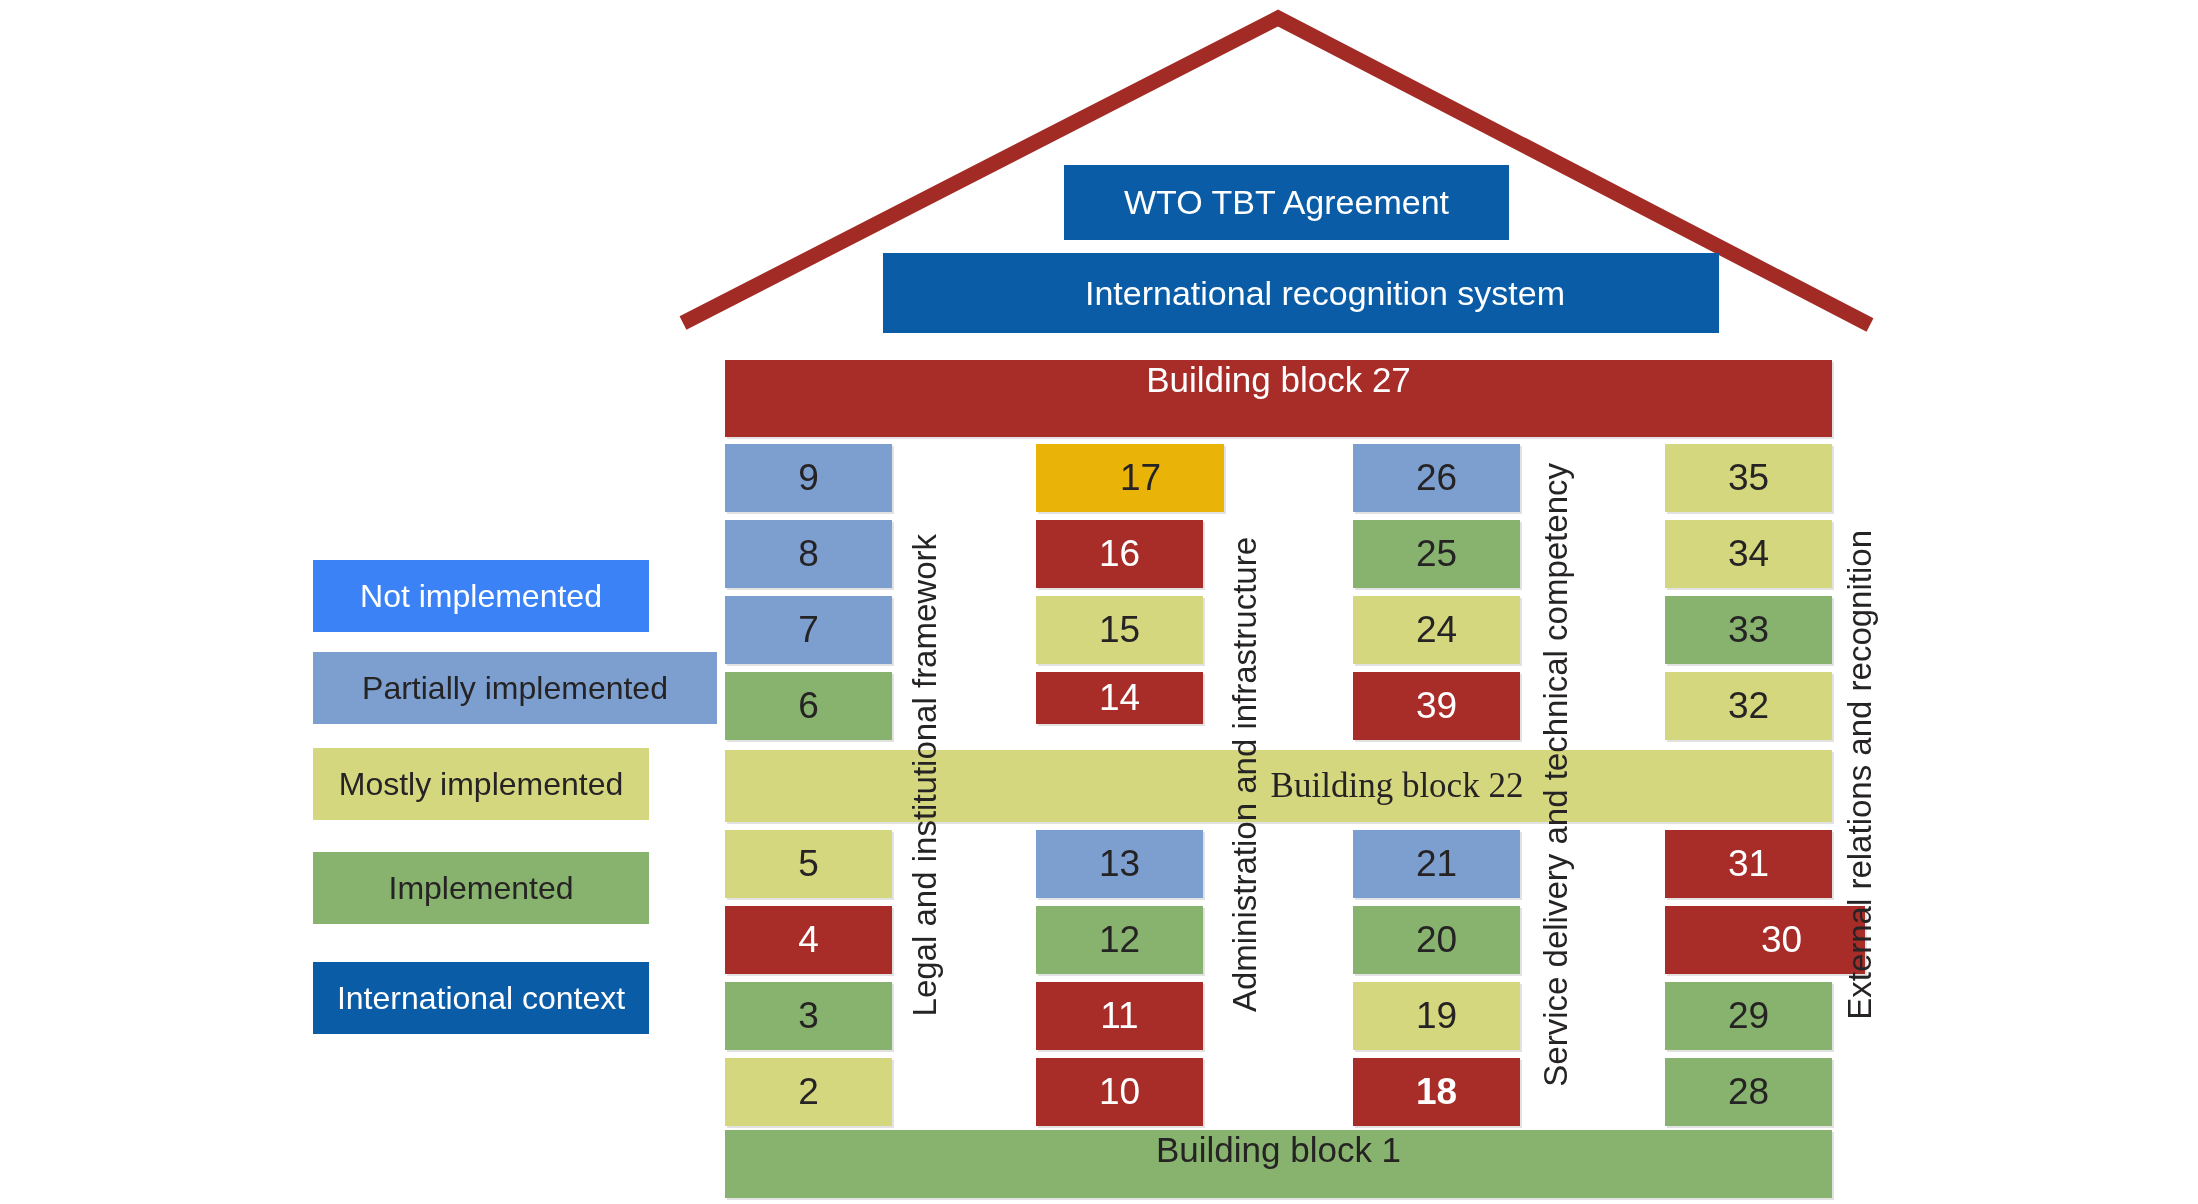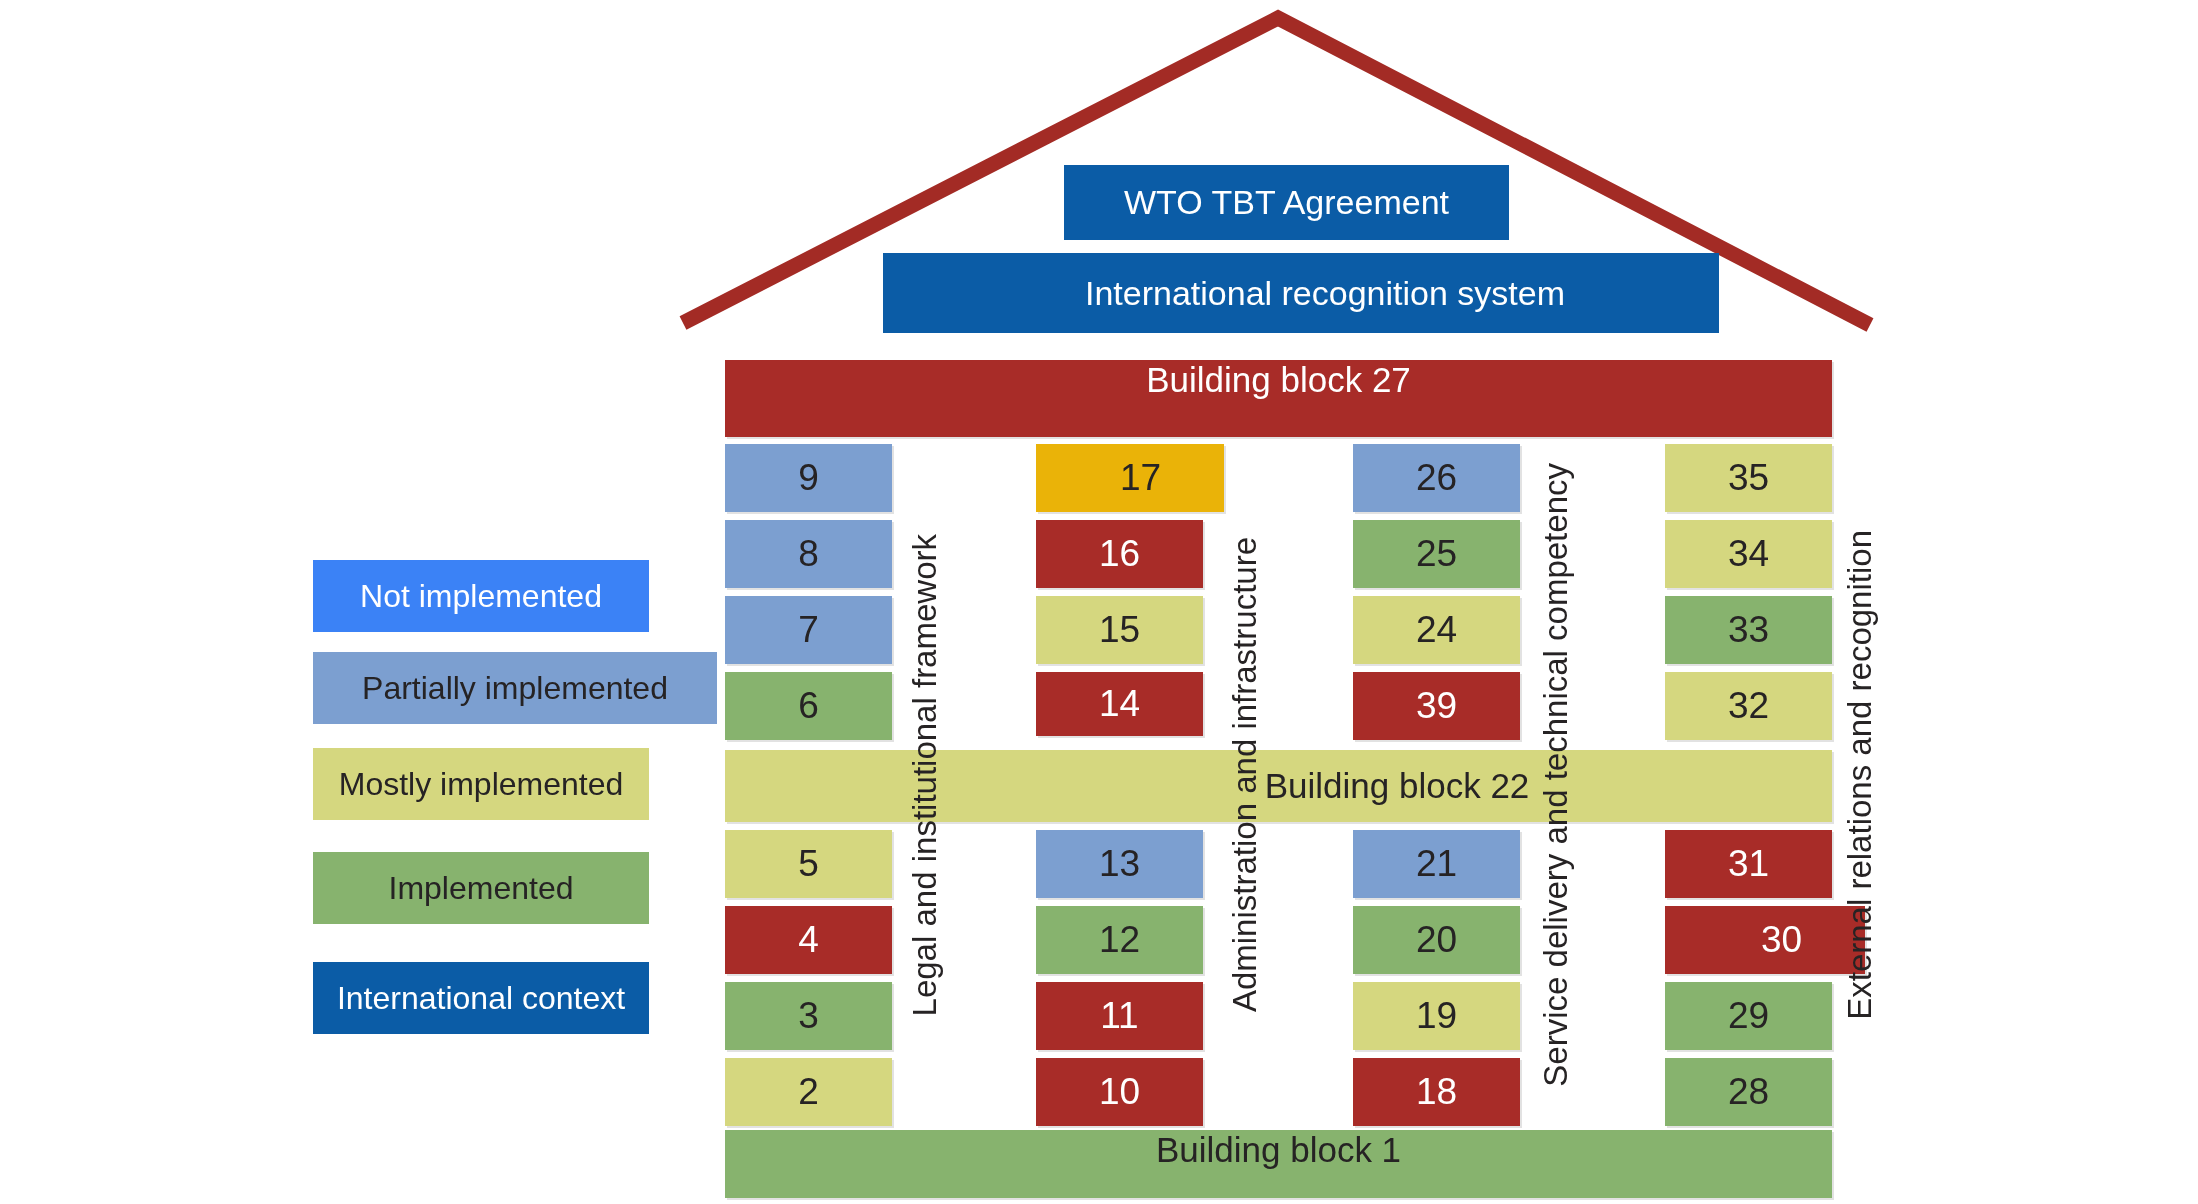--- a/index.html
+++ b/index.html
@@ -10,21 +10,21 @@
   .roof-svg{position:absolute;left:0;top:0;z-index:0;}
   .title-box{
     position:absolute;display:flex;align-items:center;justify-content:center;
     color:#ffffff;font-size:34px;z-index:2;white-space:nowrap;
   }
   .banner{
     position:absolute;display:flex;align-items:flex-start;justify-content:center;
     font-size:35px;z-index:2;white-space:nowrap;
     box-shadow:2px 2px 0 rgba(150,150,150,0.28);
   }
-  .band{position:absolute;z-index:1;box-shadow:2px 2px 0 rgba(150,150,150,0.28);}
+  .band{position:absolute;z-index:1;box-shadow:2px 2px 0 rgba(150,150,150,0.28);font-family:Liberation Serif, serif;}
   .band .band-label{
     position:absolute;left:672px;top:50%;transform:translate(-50%,-50%);
     font-size:35px;white-space:nowrap;z-index:2;
   }
   .block{
     position:absolute;display:flex;align-items:center;justify-content:center;
     font-size:37px;z-index:2;box-shadow:2px 2px 0 rgba(150,150,150,0.28);
   }
   .vlabel{position:absolute;display:flex;align-items:center;justify-content:center;z-index:3;}
   .vlabel span{
@@ -70,33 +70,33 @@
       <div class="block" style="left: 725px; top: 520px; width: 167px; height: 68px; background: rgb(124, 159, 208); color: rgb(38, 35, 36);">8</div>
       <div class="block" style="left: 725px; top: 596px; width: 167px; height: 68px; background: rgb(124, 159, 208); color: rgb(38, 35, 36);">7</div>
       <div class="block" style="left: 725px; top: 672px; width: 167px; height: 68px; background: rgb(135, 179, 110); color: rgb(38, 35, 36);">6</div>
       <div class="block" style="left: 725px; top: 830px; width: 167px; height: 68px; background: rgb(213, 215, 127); color: rgb(38, 35, 36);">5</div>
       <div class="block" style="left: 725px; top: 906px; width: 167px; height: 68px; background: rgb(168, 44, 40); color: rgb(255, 255, 255);">4</div>
       <div class="block" style="left: 725px; top: 982px; width: 167px; height: 68px; background: rgb(135, 179, 110); color: rgb(38, 35, 36);">3</div>
       <div class="block" style="left: 725px; top: 1058px; width: 167px; height: 68px; background: rgb(213, 215, 127); color: rgb(38, 35, 36);">2</div>
       <div class="block" style="left: 1036px; top: 444px; width: 167px; height: 68px; background: #eab308; color: rgb(38, 35, 36); padding-left: 21px;">17</div>
       <div class="block" style="left: 1036px; top: 520px; width: 167px; height: 68px; background: rgb(168, 44, 40); color: rgb(255, 255, 255);">16</div>
       <div class="block" style="left: 1036px; top: 596px; width: 167px; height: 68px; background: rgb(213, 215, 127); color: rgb(38, 35, 36);">15</div>
-      <div class="block" style="left: 1036px; top: 672px; width: 167px; height: 64px; background: rgb(168, 44, 40); color: rgb(255, 255, 255);">14</div>
+      <div class="block" style="left: 1036px; top: 672px; width: 167px; height: 52px; background: rgb(168, 44, 40); color: rgb(255, 255, 255);">14</div>
       <div class="block" style="left: 1036px; top: 830px; width: 167px; height: 68px; background: rgb(124, 159, 208); color: rgb(38, 35, 36);">13</div>
       <div class="block" style="left: 1036px; top: 906px; width: 167px; height: 68px; background: rgb(135, 179, 110); color: rgb(38, 35, 36);">12</div>
       <div class="block" style="left: 1036px; top: 982px; width: 167px; height: 68px; background: rgb(168, 44, 40); color: rgb(255, 255, 255);">11</div>
       <div class="block" style="left: 1036px; top: 1058px; width: 167px; height: 68px; background: rgb(168, 44, 40); color: rgb(255, 255, 255);">10</div>
       <div class="block" style="left: 1353px; top: 444px; width: 167px; height: 68px; background: rgb(124, 159, 208); color: rgb(38, 35, 36);">26</div>
       <div class="block" style="left: 1353px; top: 520px; width: 167px; height: 68px; background: rgb(135, 179, 110); color: rgb(38, 35, 36);">25</div>
       <div class="block" style="left: 1353px; top: 596px; width: 167px; height: 68px; background: rgb(213, 215, 127); color: rgb(38, 35, 36);">24</div>
       <div class="block" style="left: 1353px; top: 672px; width: 167px; height: 68px; background: rgb(168, 44, 40); color: rgb(255, 255, 255);">39</div>
       <div class="block" style="left: 1353px; top: 830px; width: 167px; height: 68px; background: rgb(124, 159, 208); color: rgb(38, 35, 36);">21</div>
       <div class="block" style="left: 1353px; top: 906px; width: 167px; height: 68px; background: rgb(135, 179, 110); color: rgb(38, 35, 36);">20</div>
       <div class="block" style="left: 1353px; top: 982px; width: 167px; height: 68px; background: rgb(213, 215, 127); color: rgb(38, 35, 36);">19</div>
-      <div class="block" style="left: 1353px; top: 1058px; width: 167px; height: 68px; background: rgb(168, 44, 40); color: rgb(255, 255, 255);">18</div>
+      <div class="block" style="left: 1353px; top: 1058px; width: 167px; height: 68px; background: rgb(168, 44, 40); color: rgb(255, 255, 255); font-weight: bold;">18</div>
       <div class="block" style="left: 1665px; top: 444px; width: 167px; height: 68px; background: rgb(213, 215, 127); color: rgb(38, 35, 36);">35</div>
       <div class="block" style="left: 1665px; top: 520px; width: 167px; height: 68px; background: rgb(213, 215, 127); color: rgb(38, 35, 36);">34</div>
       <div class="block" style="left: 1665px; top: 596px; width: 167px; height: 68px; background: rgb(135, 179, 110); color: rgb(38, 35, 36);">33</div>
       <div class="block" style="left: 1665px; top: 672px; width: 167px; height: 68px; background: rgb(213, 215, 127); color: rgb(38, 35, 36);">32</div>
       <div class="block" style="left: 1665px; top: 830px; width: 167px; height: 68px; background: rgb(168, 44, 40); color: rgb(255, 255, 255);">31</div>
       <div class="block" style="left: 1665px; top: 906px; width: 167px; height: 68px; background: rgb(168, 44, 40); color: rgb(255, 255, 255); padding-left: 33px;">30</div>
       <div class="block" style="left: 1665px; top: 982px; width: 167px; height: 68px; background: rgb(135, 179, 110); color: rgb(38, 35, 36);">29</div>
       <div class="block" style="left: 1665px; top: 1058px; width: 167px; height: 68px; background: rgb(135, 179, 110); color: rgb(38, 35, 36);">28</div>
     </div>
   <div id="vlabels-layer">

